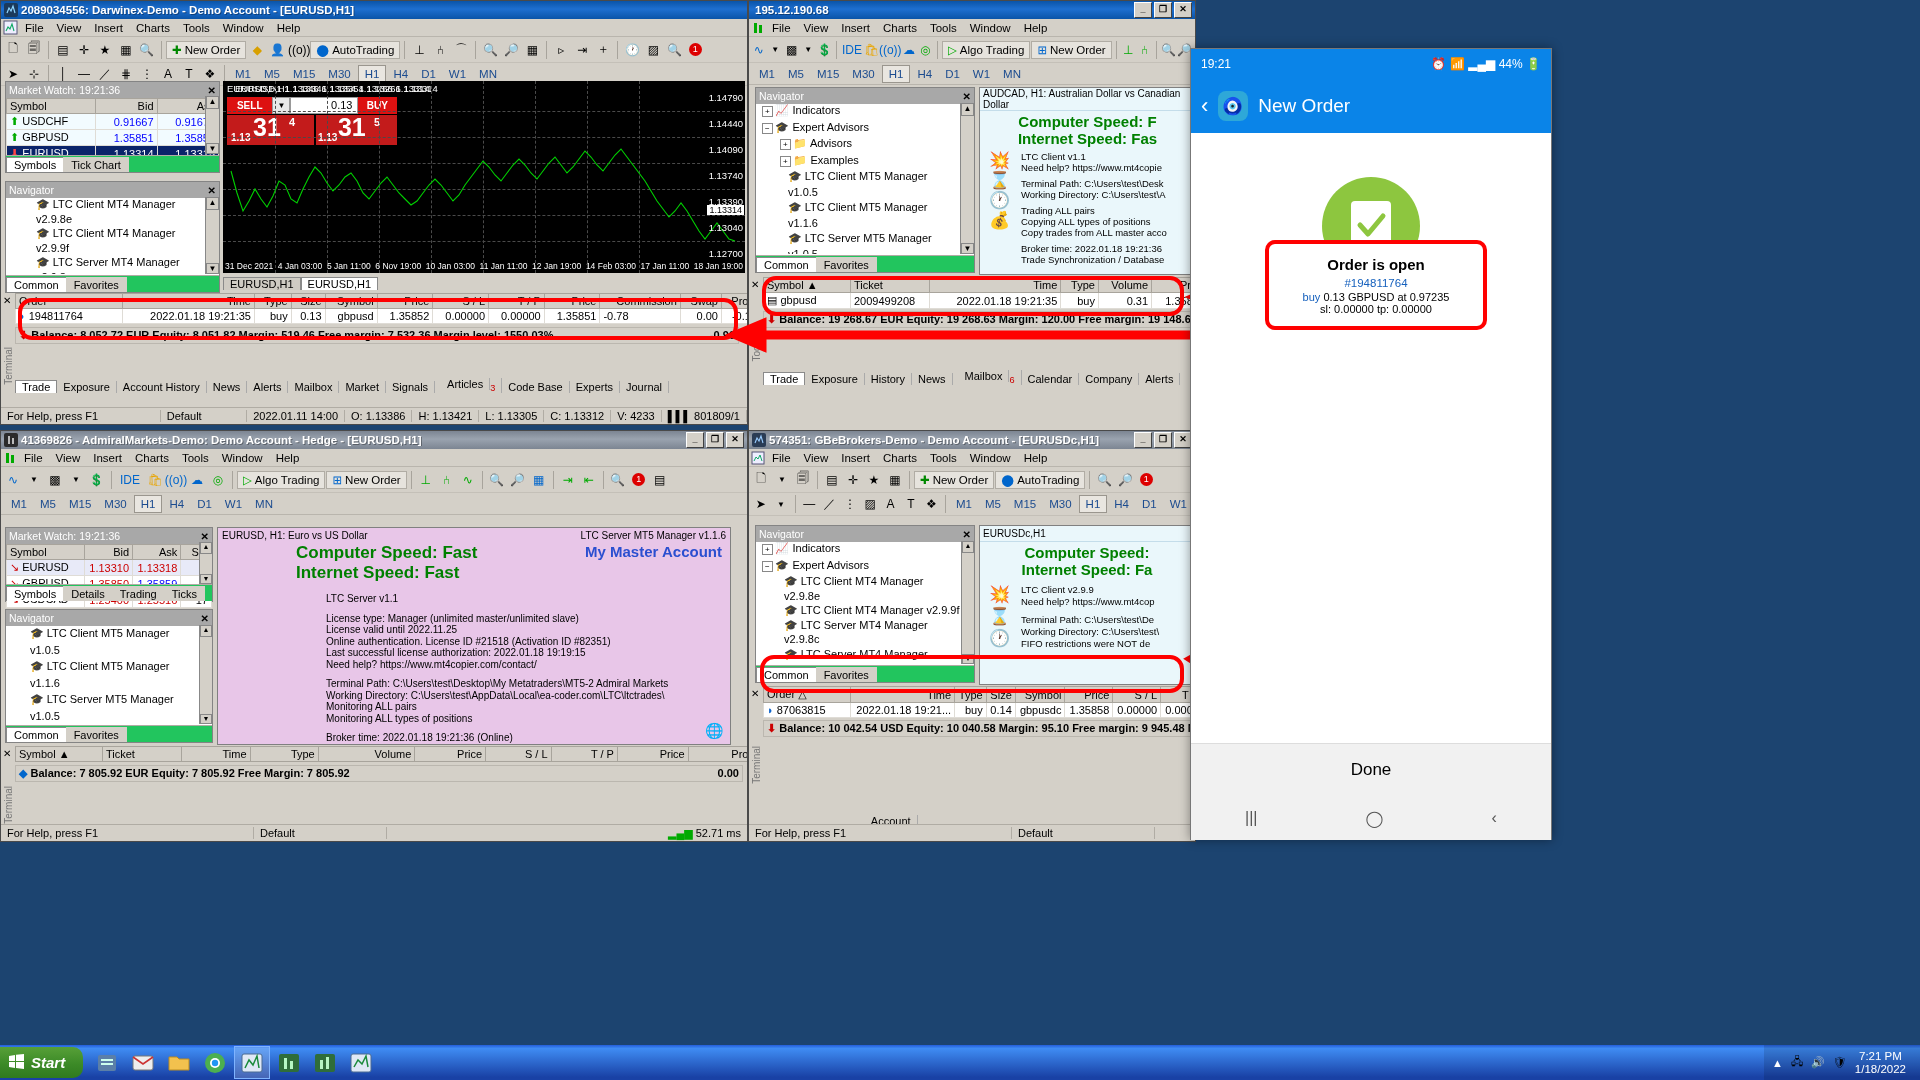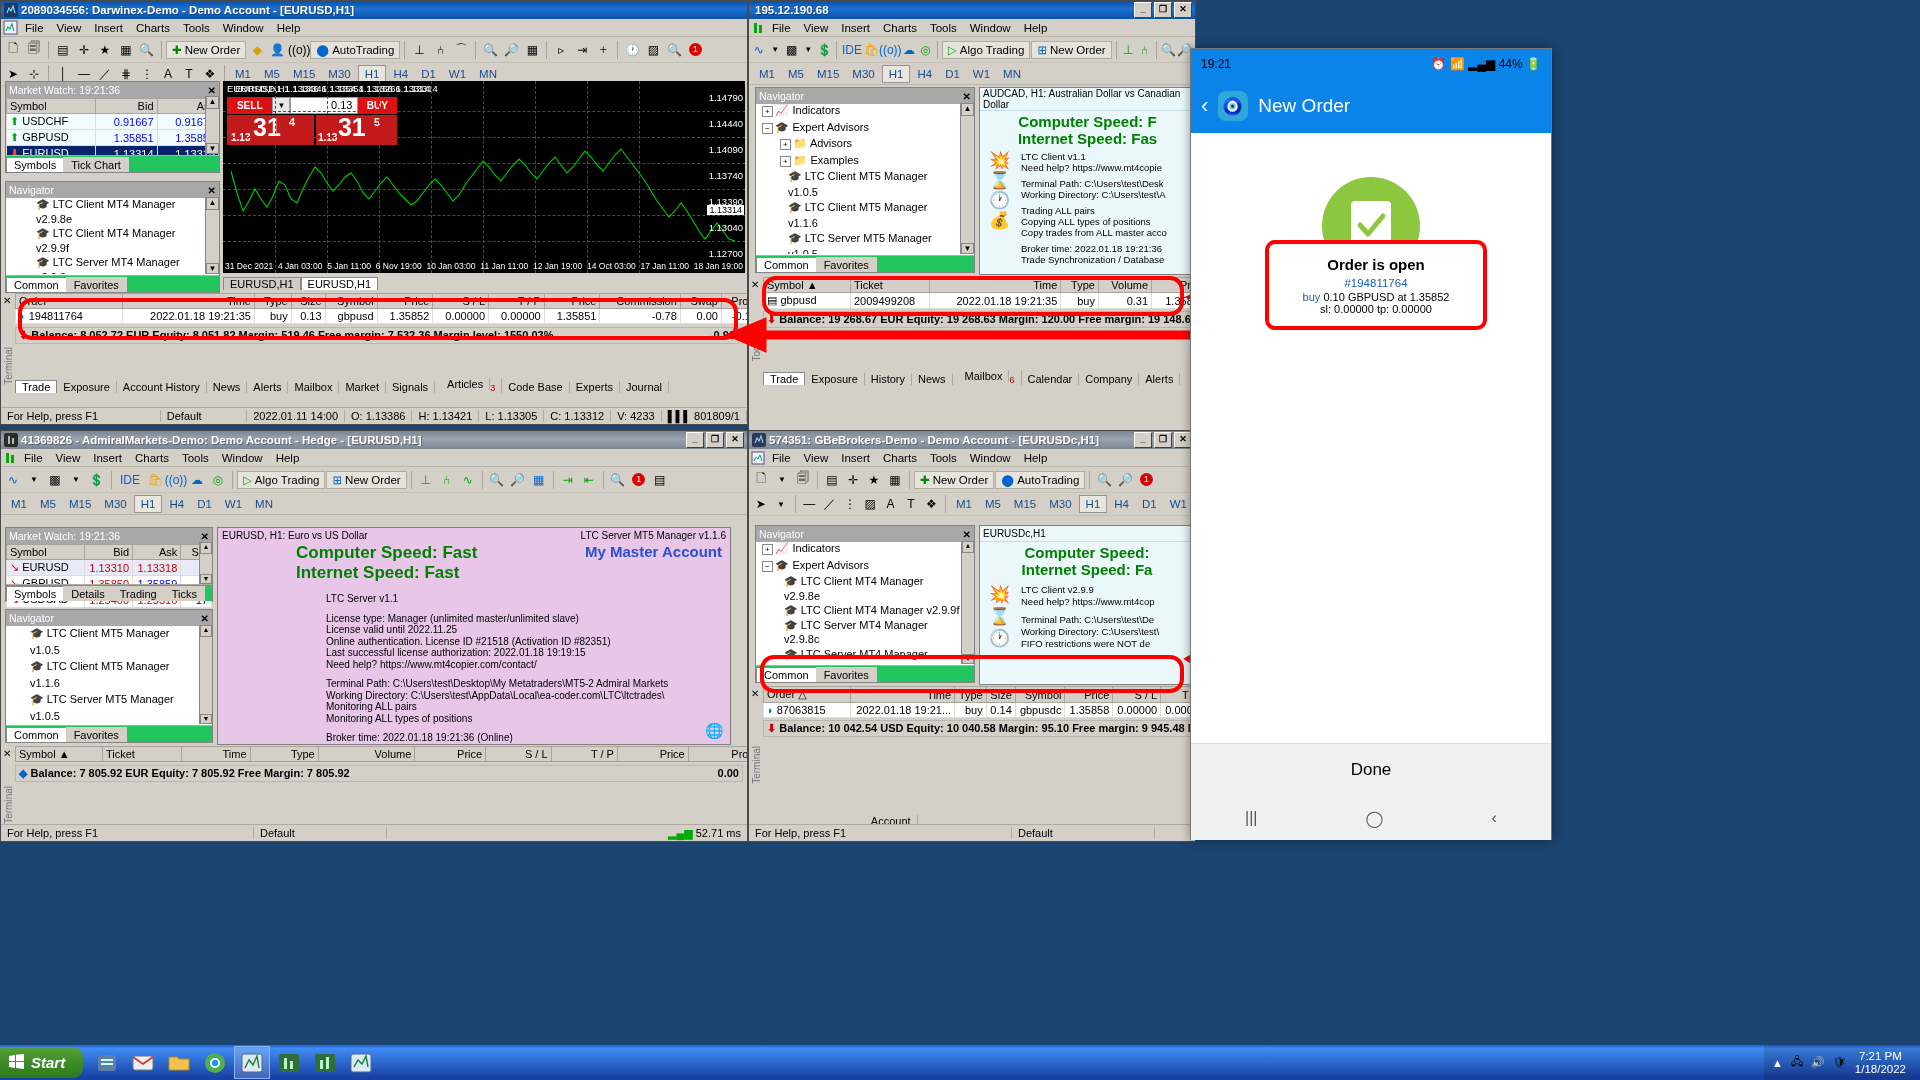--- a/index.html
+++ b/index.html
@@ -49,21 +49,21 @@
   .gline{position:absolute;border-top:1px dashed #4a4a4a;left:0;right:0;}
   .gvline{position:absolute;border-left:1px dashed #4a4a4a;top:0;bottom:0;}
 
   .redbox{position:absolute;border:4px solid #ff0000;border-radius:14px;box-sizing:border-box;pointer-events:none;}
 
   .info{position:absolute;background:#eaf7fb;border:1px solid #808080;overflow:hidden;font-size:10.5px;}
   .info .big{color:#008000;font-weight:bold;font-size:15px;}
 
   
   .phone{position:absolute;left:1190px;top:48px;width:360px;height:790px;background:#f1f1f1;border:1px solid #777;box-shadow:0 0 10px rgba(0,0,0,.4);}
-  .ph-status{height:30px;background:#0a84e8;color:#000000;display:flex;align-items:center;justify-content:space-between;padding:0 10px;font-size:12px;}
+  .ph-status{height:30px;background:#0a84e8;color:#ffffff;display:flex;align-items:center;justify-content:space-between;padding:0 10px;font-size:12px;}
   .ph-title{height:54px;background:#0a84e8;color:#fff;display:flex;align-items:center;gap:10px;padding:0 10px;font-size:19px;}
   .ph-body{position:relative;height:calc(100% - 30px - 54px - 96px);background:#fff;}
   .ph-check{position:absolute;left:50%;top:44px;transform:translateX(-50%);width:98px;height:98px;border-radius:50%;background:#8dc63f;display:flex;align-items:center;justify-content:center;}
   .ph-done{height:52px;display:flex;align-items:center;justify-content:center;font-size:17px;background:#f1f1f1;border-top:1px solid #ddd;}
   .ph-nav{height:44px;background:#f1f1f1;display:flex;align-items:center;justify-content:space-around;font-size:16px;color:#555;}
 
   .dialog{position:absolute;left:1265px;top:240px;width:222px;height:90px;background:#fff;border:4px solid #ff0000;border-radius:10px;box-sizing:border-box;display:flex;flex-direction:column;align-items:center;justify-content:center;}
   .dialog .t1{font-weight:bold;font-size:15px;margin-bottom:4px;}
   .dialog .t2{color:#1560bd;font-size:11.5px;}
   .dialog .t3{font-size:11px;margin-top:2px;}
@@ -275,21 +275,21 @@
         <polyline points="8,90 14,112 20,130 26,120 32,108 38,118 44,126 50,115 56,100 62,104 68,118 74,122 80,108 86,96 92,86 98,92 104,102 110,110 116,104 122,96 128,92 134,100 140,112 146,118 152,110 158,102 164,96 170,104 176,112 182,118 188,124 194,120 200,112 206,104 212,98 218,104 224,112 230,120 236,114 242,104 248,96 254,88 260,80 266,86 272,94 278,100 284,92 290,84 296,78 302,84 308,92 314,98 320,90 326,82 332,76 338,84 344,92 350,86 356,78 362,70 368,76 374,84 380,90 386,82 392,74 398,68 404,76 410,84 416,92 422,100 428,110 434,120 440,128 446,136 452,130 458,122 464,130 470,140 476,150 482,158 488,150 494,142 500,150 506,158 512,160" stroke="#00d000" fill="none" stroke-width="1.1"></polyline>
       </svg>
       <div class="lbl" style="left:2px;bottom:2px;width:518px;display:flex;justify-content:space-between;font-size:8.5px;">
         <span>31 Dec 2021</span>
         <span>4 Jan 03:00</span>
         <span>5 Jan 11:00</span>
         <span>6 Nov 19:00</span>
         <span>10 Jan 03:00</span>
         <span>11 Jan 11:00</span>
         <span>12 Jan 19:00</span>
-        <span>14 Oct 03:00</span>
+        <span>14 Feb 03:00</span>
         <span>17 Jan 11:00</span>
         <span>18 Jan 19:00</span>
       </div>
       <div style="position:absolute;right:0;top:0;width:46px;height:100%;">
         <div class="lbl" style="right:2px;top:11px;">1.14790</div>
         <div class="lbl" style="right:2px;top:37px;">1.14440</div>
         <div class="lbl" style="right:2px;top:63px;">1.14090</div>
         <div class="lbl" style="right:2px;top:89px;">1.13740</div>
         <div class="lbl" style="right:2px;top:115px;">1.13390</div>
         <div class="lbl" style="right:2px;top:141px;">1.13040</div>
@@ -324,21 +324,21 @@
         <tr>
           <td><span style="color:#1166cc">◗</span> <span>194811764</span></td>
           <td style="text-align:right">2022.01.18 19:21:35</td>
           <td style="text-align:right">buy</td>
           <td style="text-align:right">0.13</td>
           <td style="text-align:right">gbpusd</td>
           <td style="text-align:right">1.35852</td>
           <td style="text-align:right">0.00000</td>
           <td style="text-align:right">0.00000</td>
           <td style="text-align:right">1.35851</td>
-          <td style="text-align:right">-0.78</td>
+          <td style="text-align:left">-0.78</td>
           <td style="text-align:right">0.00</td>
           <td style="text-align:right">-0.12</td>
         </tr>
       </tbody>
         </table>
       <div style="position:absolute;left:14px;right:8px;top:34px;background:#d4d0c8;display:flex;justify-content:space-between;border:1px solid #bbb7af;padding:1px 3px;font-weight:bold;font-size:11px;">
         <span><span style="color:#c00">⬇</span> <span>Balance: 8 052.72 EUR  Equity: 8 051.82  Margin: 519.46  Free margin: 7 532.36  Margin level: 1550.03%</span></span>
         <span>-0.90</span>
       </div>
       <div style="position:absolute;left:2px;top:54px;writing-mode:vertical-rl;transform:rotate(180deg);color:#777;font-size:10px;">Terminal</div>
@@ -982,21 +982,21 @@
       <span>◯</span>
       <span>‹</span>
     </div>
   </div>
 
   <div class="dialog">
     <div class="t1">Order is open</div>
     <div class="t2">#194811764</div>
     <div class="t3">
       <span style="color:#1560bd">buy</span>
-      <span>0.10 GBPUSD at 1.35852</span>
+      <span>0.13 GBPUSD at 0.97235</span>
     </div>
     <div class="t4">sl: 0.00000 tp: 0.00000</div>
   </div>
 
   <div class="taskbar">
     <div class="start">
       <span>
         <svg width="17" height="17" viewBox="0 0 17 17">
             <path d="M1 3l6-1v6H1zM8 1.8L16 1v7H8zM1 9h6v6l-6-1zM8 9h8v7l-8-1z" fill="#fff"></path>
           </svg>

